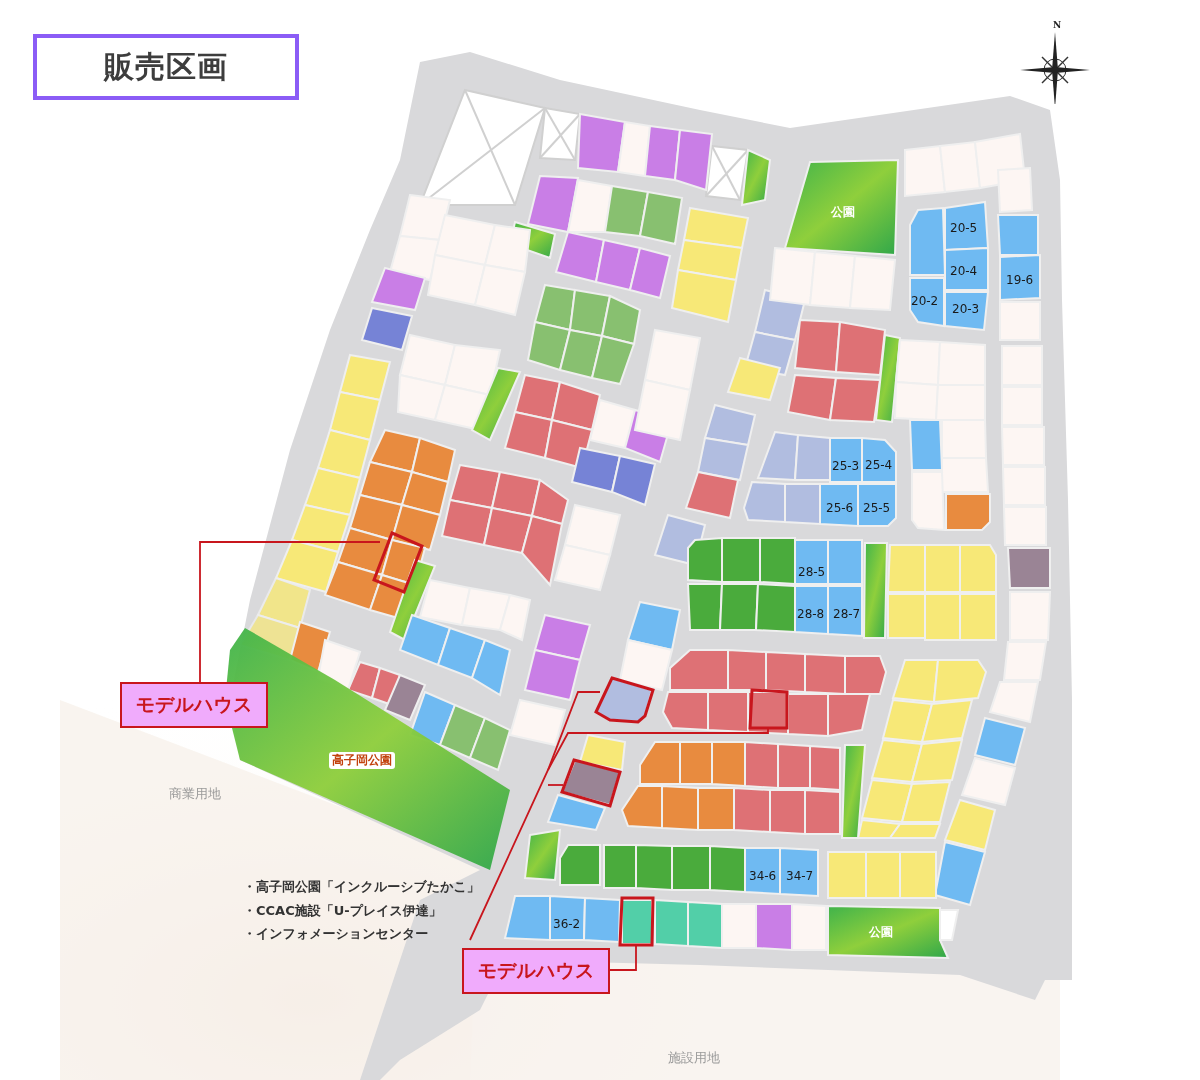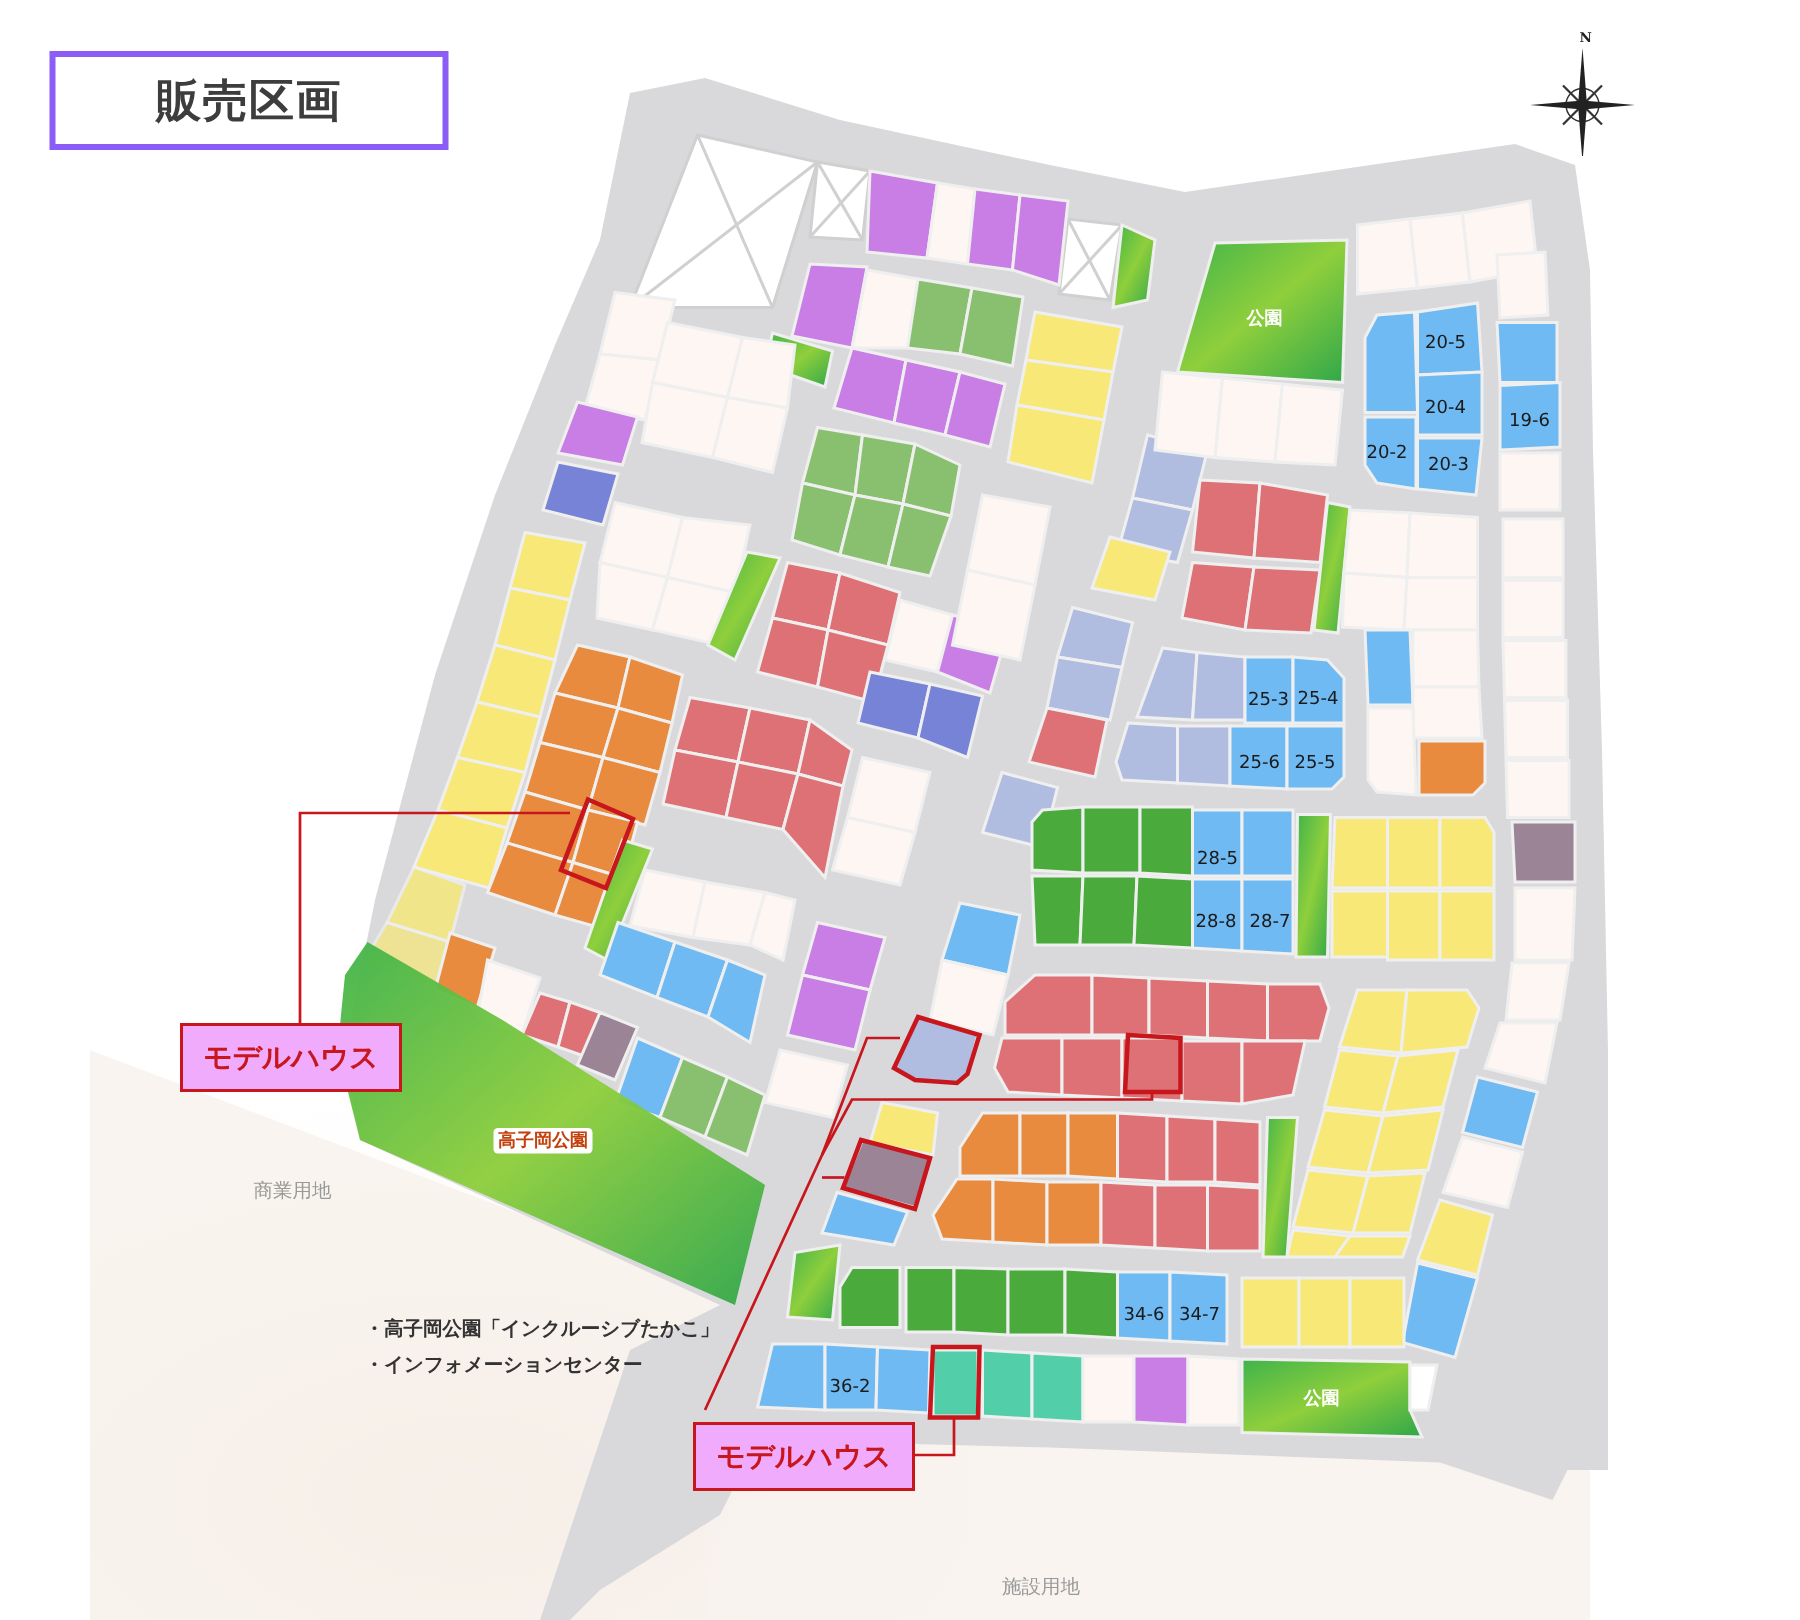--- a/index.html
+++ b/index.html
@@ -371,14 +371,15 @@
 <div class="park-label-dark" style="left:329px;top:752px;">高子岡公園</div>
 
 <div class="area-label" style="left:169px;top:761px;margin-top:24px;">商業用地</div>
 <div class="area-label" style="left:668px;top:1049px;">施設用地</div>
 
 <div class="mh-label" style="left:120px;top:682px;width:148px;height:46px;">モデルハウス</div>
 <div class="mh-label" style="left:462px;top:948px;width:148px;height:46px;">モデルハウス</div>
 
 <div class="legend">
   <div>・高子岡公園「インクルーシブたかこ」</div>
+  <div>・CCAC施設「U-プレイス伊達」</div>
   <div>・インフォメーションセンター</div>
 </div>
 
 </body></html>

